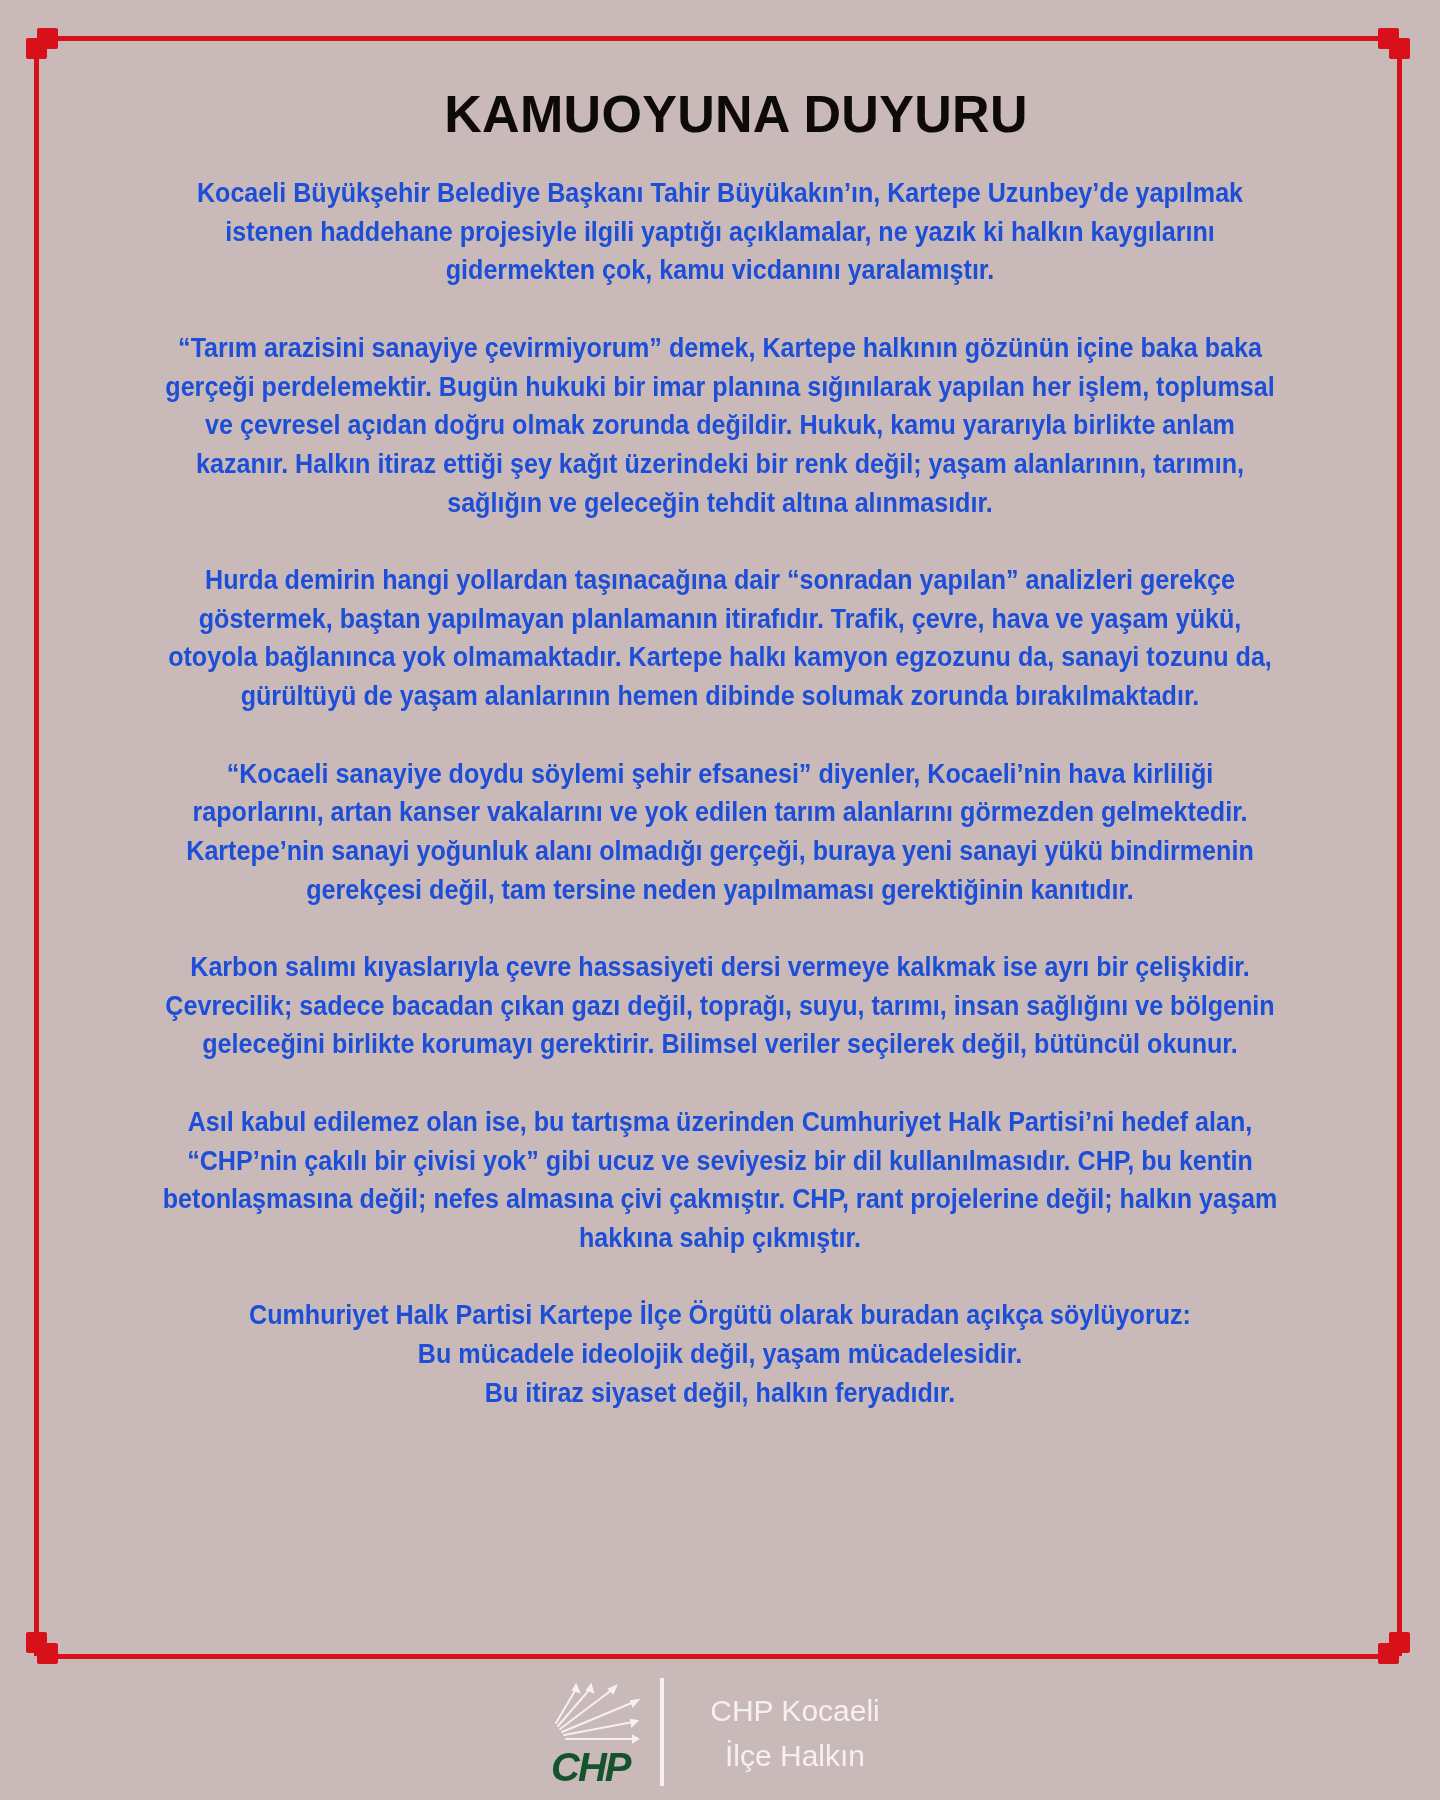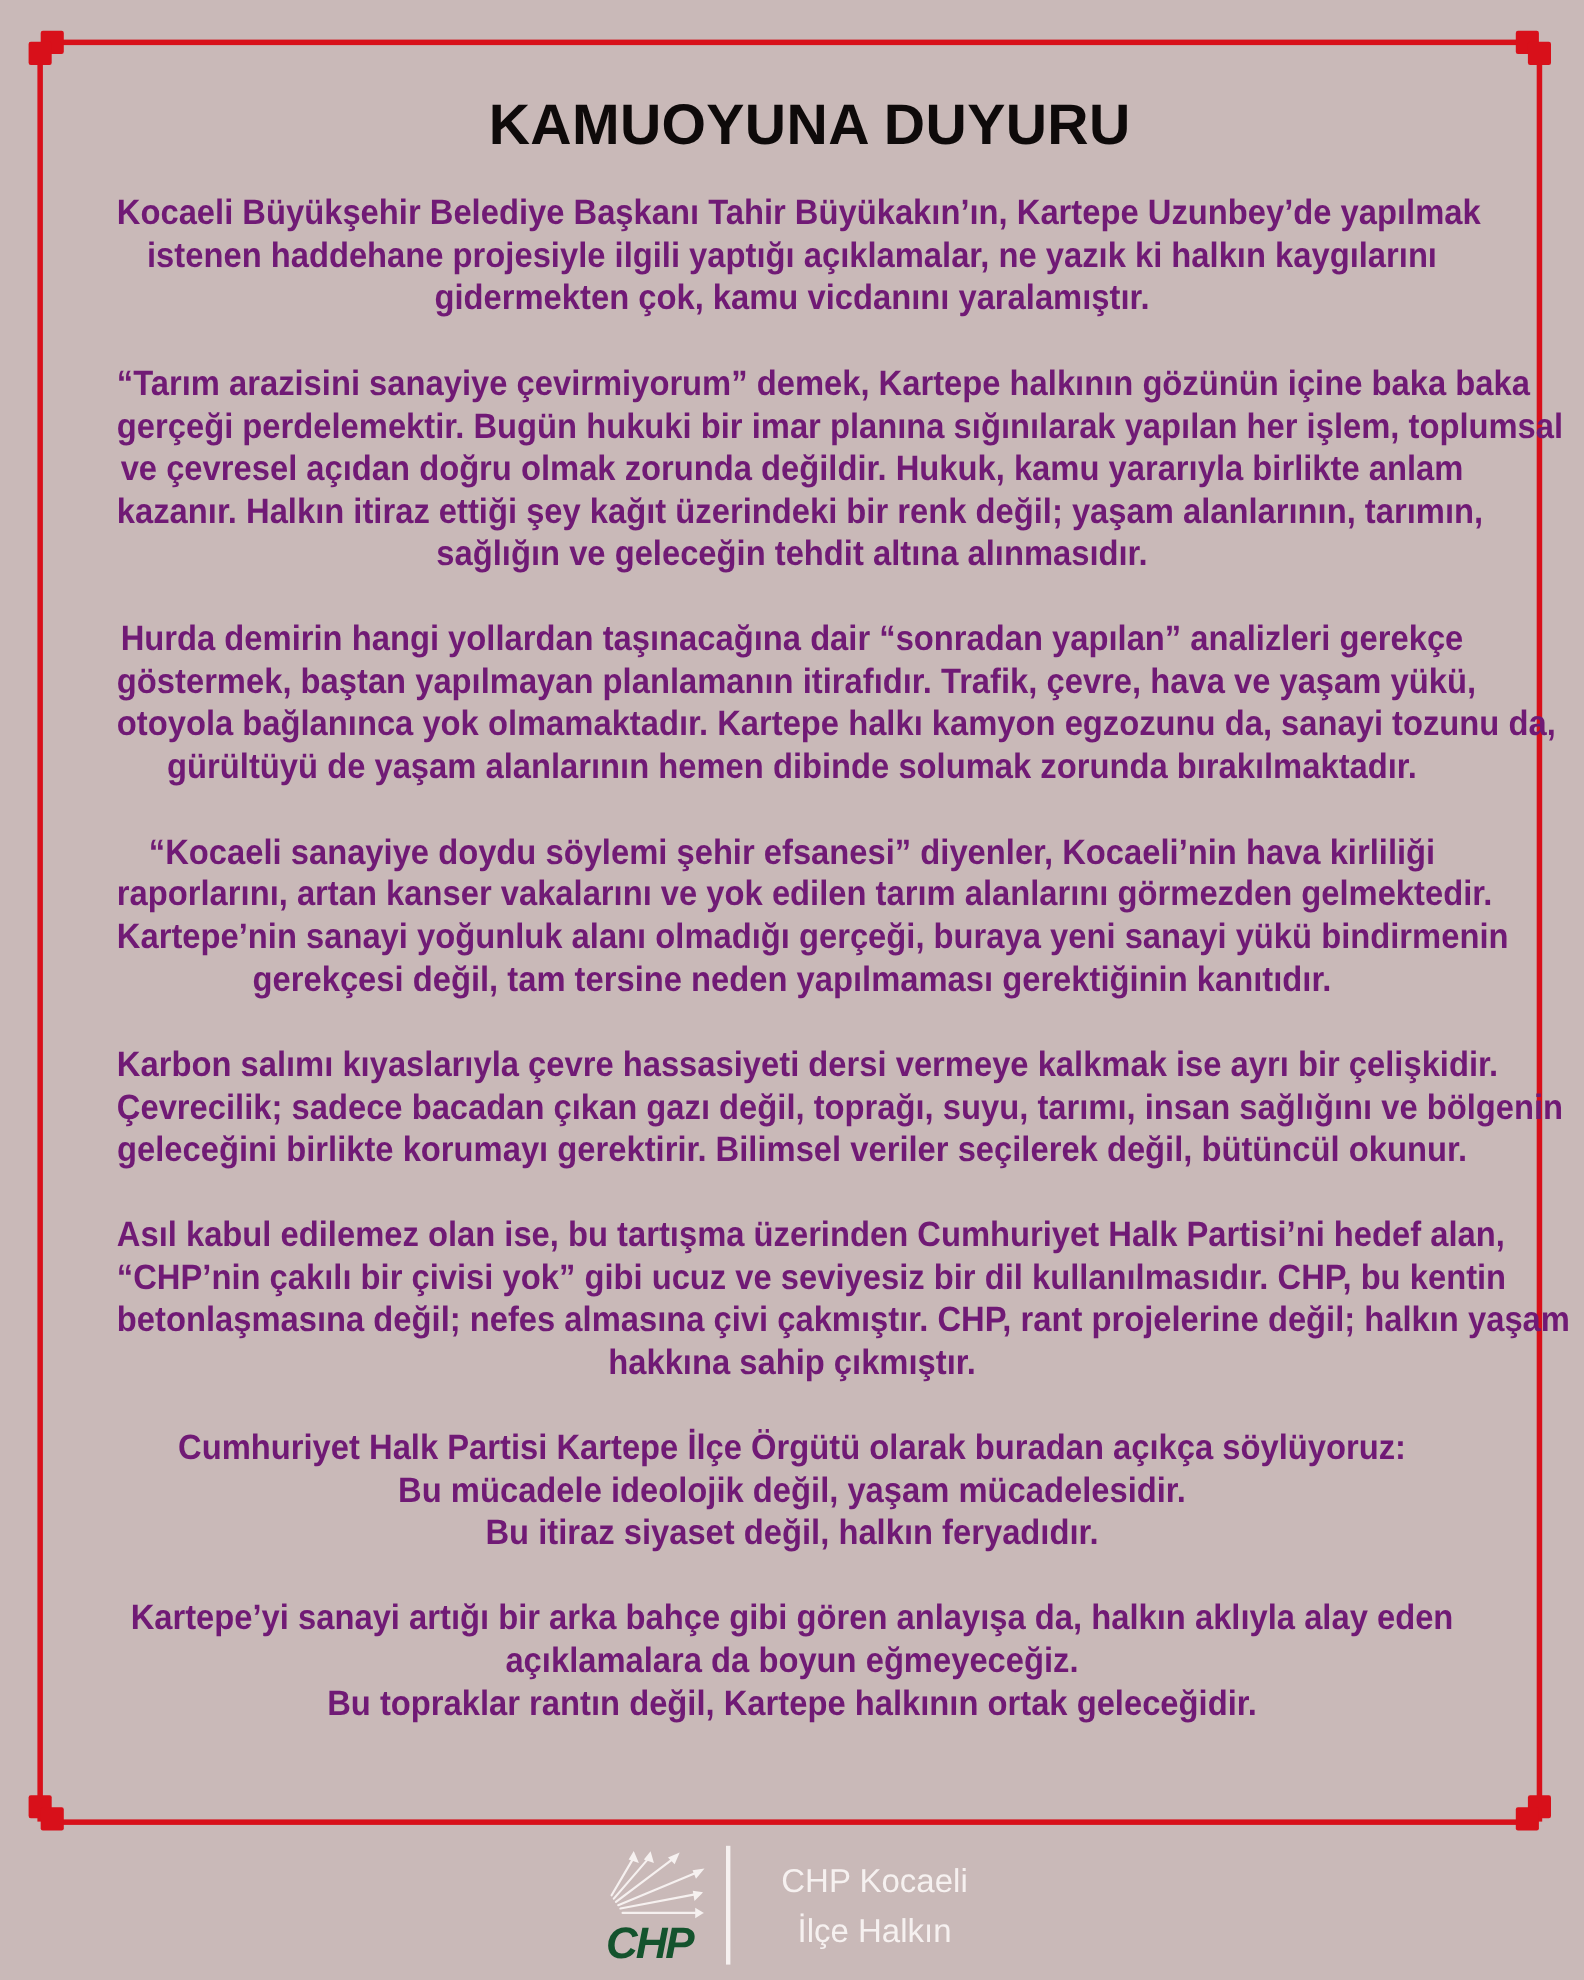--- a/index.html
+++ b/index.html
@@ -11,22 +11,22 @@
   }
   .frame-line { position:absolute; background:#d8101a; }
   .corner-sq { position:absolute; width:21px; height:21px; background:#d8101a; border-radius:2px; }
   .title {
     position:absolute; left:0; top:68px; width:1440px; text-align:center;
     font-weight:bold; font-size:52px; color:#0e0a0a; letter-spacing:0.3px;
     line-height:60px;
   }
   .body-text {
     position:absolute; left:60px; top:174px; width:1320px;
-    text-align:center; color:#701a75;
-    font-weight:bold; font-size:32px; line-height:38.7px;
+    text-align:center; color:#1d4ed8;
+    font-weight:bold; font-size:27px; line-height:38.7px;
   }
   .body-text .ln {
     display:block; white-space:nowrap;
     transform:scaleX(0.93); transform-origin:center;
   }
   .body-text .para { display:block; margin-bottom:38.7px; }
   .logo-wrap { position:absolute; left:548px; top:1675px; width:100px; height:115px; }
   .logo-chp {
     position:absolute; left:3px; top:72px; font-weight:bold; font-style:italic;
     font-size:40px; color:#14532d; letter-spacing:-2px; line-height:40px;
@@ -102,25 +102,20 @@
     <span class="ln">Asıl kabul edilemez olan ise, bu tartışma üzerinden Cumhuriyet Halk Partisi’ni hedef alan,</span>
     <span class="ln">“CHP’nin çakılı bir çivisi yok” gibi ucuz ve seviyesiz bir dil kullanılmasıdır. CHP, bu kentin</span>
     <span class="ln">betonlaşmasına değil; nefes almasına çivi çakmıştır. CHP, rant projelerine değil; halkın yaşam</span>
     <span class="ln">hakkına sahip çıkmıştır.</span>
   </div>
   <div class="para">
     <span class="ln">Cumhuriyet Halk Partisi Kartepe İlçe Örgütü olarak buradan açıkça söylüyoruz:</span>
     <span class="ln">Bu mücadele ideolojik değil, yaşam mücadelesidir.</span>
     <span class="ln">Bu itiraz siyaset değil, halkın feryadıdır.</span>
   </div>
-  <div class="para">
-    <span class="ln">Kartepe’yi sanayi artığı bir arka bahçe gibi gören anlayışa da, halkın aklıyla alay eden</span>
-    <span class="ln">açıklamalara da boyun eğmeyeceğiz.</span>
-    <span class="ln">Bu topraklar rantın değil, Kartepe halkının ortak geleceğidir.</span>
-  </div>
 </div>
 
 <div class="logo-wrap">
   <svg width="100" height="75" viewBox="0 0 100 75" style="position:absolute; left:0; top:0;">
     <g stroke="#f6f1f0" stroke-width="2" fill="#f6f1f0" stroke-linecap="round">
       <line x1="8" y1="48" x2="28" y2="14"></line>
         <polygon points="28,10 31,17 25,15"></polygon>
       <line x1="10" y1="51" x2="42" y2="14"></line>
         <polygon points="43,10 45,17 39,15"></polygon>
       <line x1="12" y1="54" x2="65" y2="14"></line>

